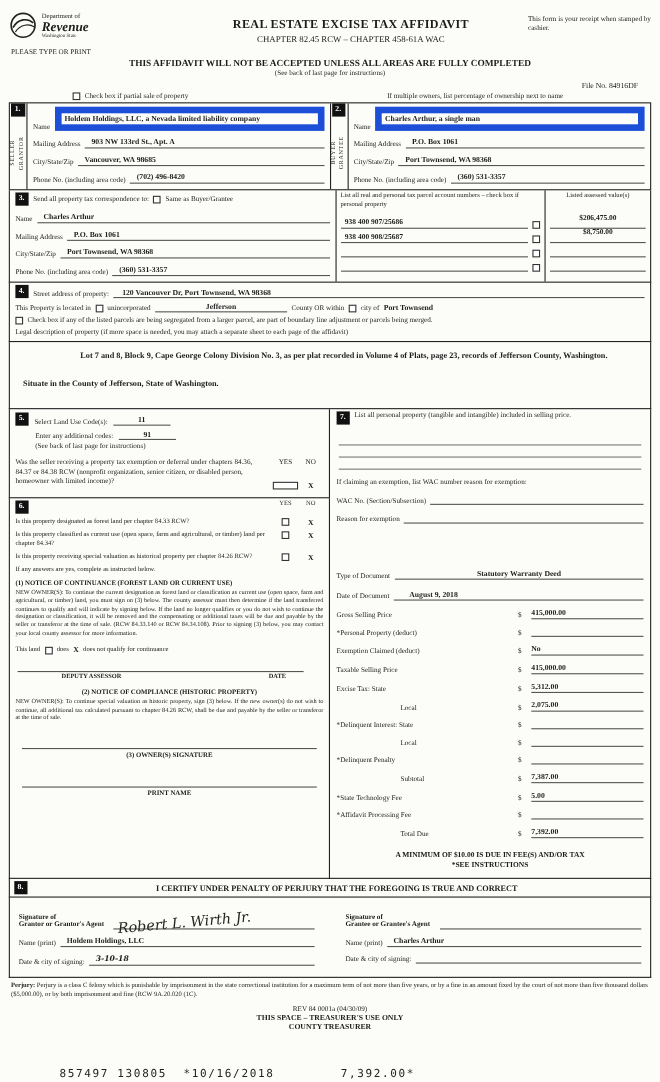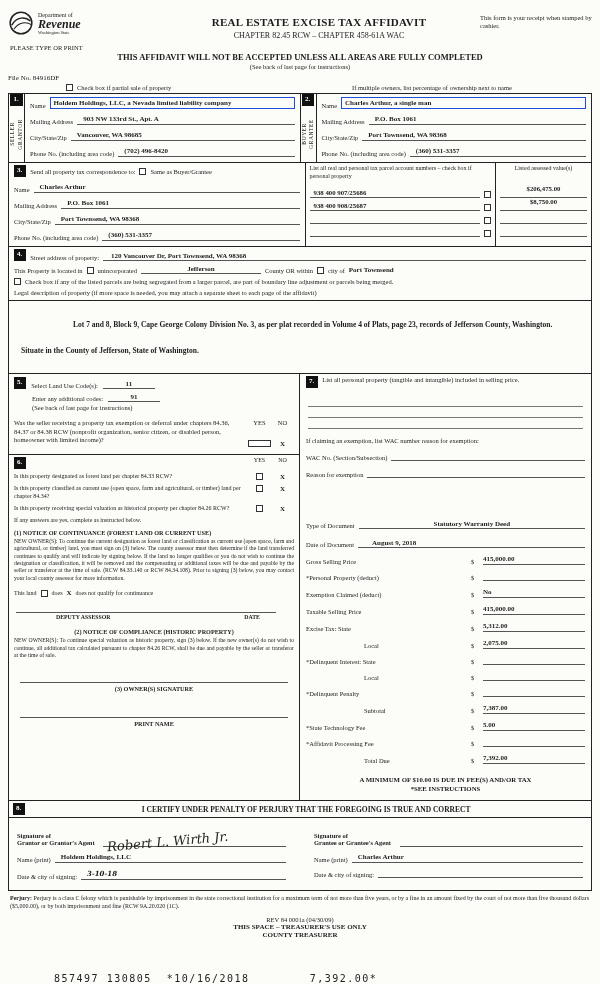--- a/index.html
+++ b/index.html
@@ -21,59 +21,59 @@
   .logo-text .l1 { font-size: 6px; }
   .logo-text .l2 { font-size: 12px; font-weight: bold; font-style: italic; line-height: 1; }
   .logo-text .l3 { font-size: 4.5px; }
   .type-print { font-size: 6.5px; margin: 8px 0 0 2px; }
   .title-col { flex: 1; text-align: center; padding-top: 6px; }
   .title { font-size: 11px; font-weight: bold; letter-spacing: .3px; }
   .chapter { font-size: 8px; margin-top: 3px; }
   .receipt { width: 112px; font-size: 6.5px; padding-top: 4px; line-height: 1.3; }
   .warning { text-align: center; font-size: 8.5px; font-weight: bold; margin-top: 1px; }
   .seeback { text-align: center; font-size: 6.5px; margin-top: 1px; }
-  .fileno { font-size: 7px; margin: 4px 12px 2px 0; }
+  .fileno { text-align: right; font-size: 7px; margin: 4px 12px 2px 0; }
 
   .topstrip { display: flex; font-size: 6.5px; margin-top: 2px; padding-bottom: 2px; }
   .topstrip .tleft { flex: 1; padding-left: 58px; display: flex; align-items: center; gap: 4px; }
   .topstrip .tright { flex: 1; padding-left: 46px; }
 
   
   .parties { display: flex; border: 1px solid #222; }
   .party { flex: 1; display: flex; }
   .party + .party { border-left: 1px solid #222; }
   .pleft { width: 16px; display: flex; flex-direction: column; align-items: center; border-right: 1px solid #222; }
   .vwrap { flex: 1; display: flex; align-items: center; justify-content: center; }
   .vtext { writing-mode: vertical-rl; transform: rotate(180deg); font-size: 5.5px; letter-spacing: .6px; line-height: 1.3; }
   .pfields { flex: 1; padding: 2px 5px 5px 5px; font-size: 6.5px; }
   .frow { display: flex; align-items: flex-end; gap: 4px; margin-top: 6px; }
   .frow .lbl { flex: none; }
   .frow .val { flex: 1; border-bottom: 1px solid #555; font-weight: bold; font-size: 7px; padding: 0 0 1px 6px; min-height: 9px; }
-  .frow .val.boxed { border: 1px solid #1d4ed8; padding: 1px 3px; font-family: Liberation Serif, serif; }
+  .frow .val.boxed { border: 6px solid #1d4ed8; padding: 1px 3px; font-family: Liberation Serif, serif; }
 
   
   .sec3 { display: flex; border: 1px solid #222; border-top: none; }
   .sec3-left { flex: 1; padding: 2px 5px 5px 5px; font-size: 6.5px; }
   .s3send { display: flex; align-items: center; gap: 4px; }
   .sec3-right { flex: 1; border-left: 1px solid #222; display: flex; font-size: 6px; }
   .pcol-left { flex: 1; padding: 2px 4px; }
   .ph1 { height: 20px; line-height: 1.25; }
   .pnrow { display: flex; align-items: flex-end; gap: 4px; height: 13px; }
   .pnum { flex: 1; border-bottom: 1px solid #555; font-weight: bold; font-size: 6.8px; padding-left: 4px; min-height: 9px; }
   .pcol-right { width: 96px; border-left: 1px solid #222; padding: 2px 4px; }
   .ph2 { height: 20px; text-align: center; }
   .pval { height: 13px; border-bottom: 1px solid #555; font-weight: bold; font-size: 6.8px; text-align: center; }
 
   
   .sec4 { border: 1px solid #222; border-top: none; padding: 2px 5px 4px 5px; font-size: 6.5px; }
   .s4row { display: flex; align-items: flex-end; gap: 4px; margin-top: 4px; }
   .s4row .grow { flex: 1; border-bottom: 1px solid #555; font-weight: bold; font-size: 7px; padding-left: 8px; }
   .countyline { display: inline-block; width: 120px; border-bottom: 1px solid #555; text-align: center; font-weight: bold; font-size: 7px; }
   .legalblock { border: 1px solid #222; border-top: none; padding: 3px 10px 10px 10px; font-size: 6.5px; }
-  .legal { font-weight: bold; font-size: 7.5px; margin: 16px 0 0 18px; width: 530px; line-height: 1.35; padding-left: 36px; }
+  .legal { font-weight: bold; font-size: 7.5px; margin: 4px 0 0 18px; width: 530px; line-height: 1.35; padding-left: 36px; }
   .situate { font-weight: bold; font-size: 7.5px; margin: 16px 0 8px 2px; }
 
   
   .mid { display: flex; align-items: stretch; }
   .midleft { width: 50%; display: flex; flex-direction: column; }
   .sec5 { border: 1px solid #222; border-top: none; padding: 2px 5px 6px 5px; font-size: 6.5px; }
   .s5row { display: flex; align-items: flex-end; gap: 5px; margin-top: 4px; }
   .codeline { display: inline-block; width: 52px; border-bottom: 1px solid #555; text-align: center; font-weight: bold; font-size: 7px; min-height: 9px; }
   .q5 { display: flex; margin-top: 8px; }
   .q5 .qtext { flex: 1; padding-right: 6px; line-height: 1.3; }

